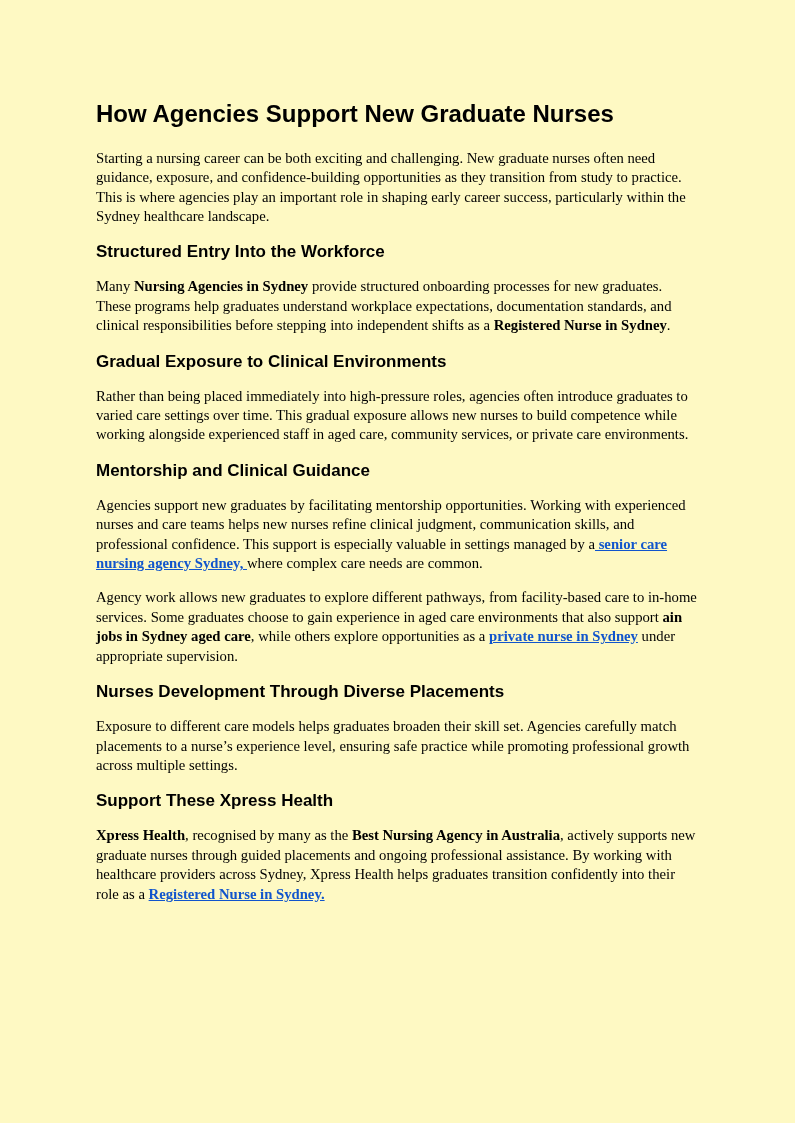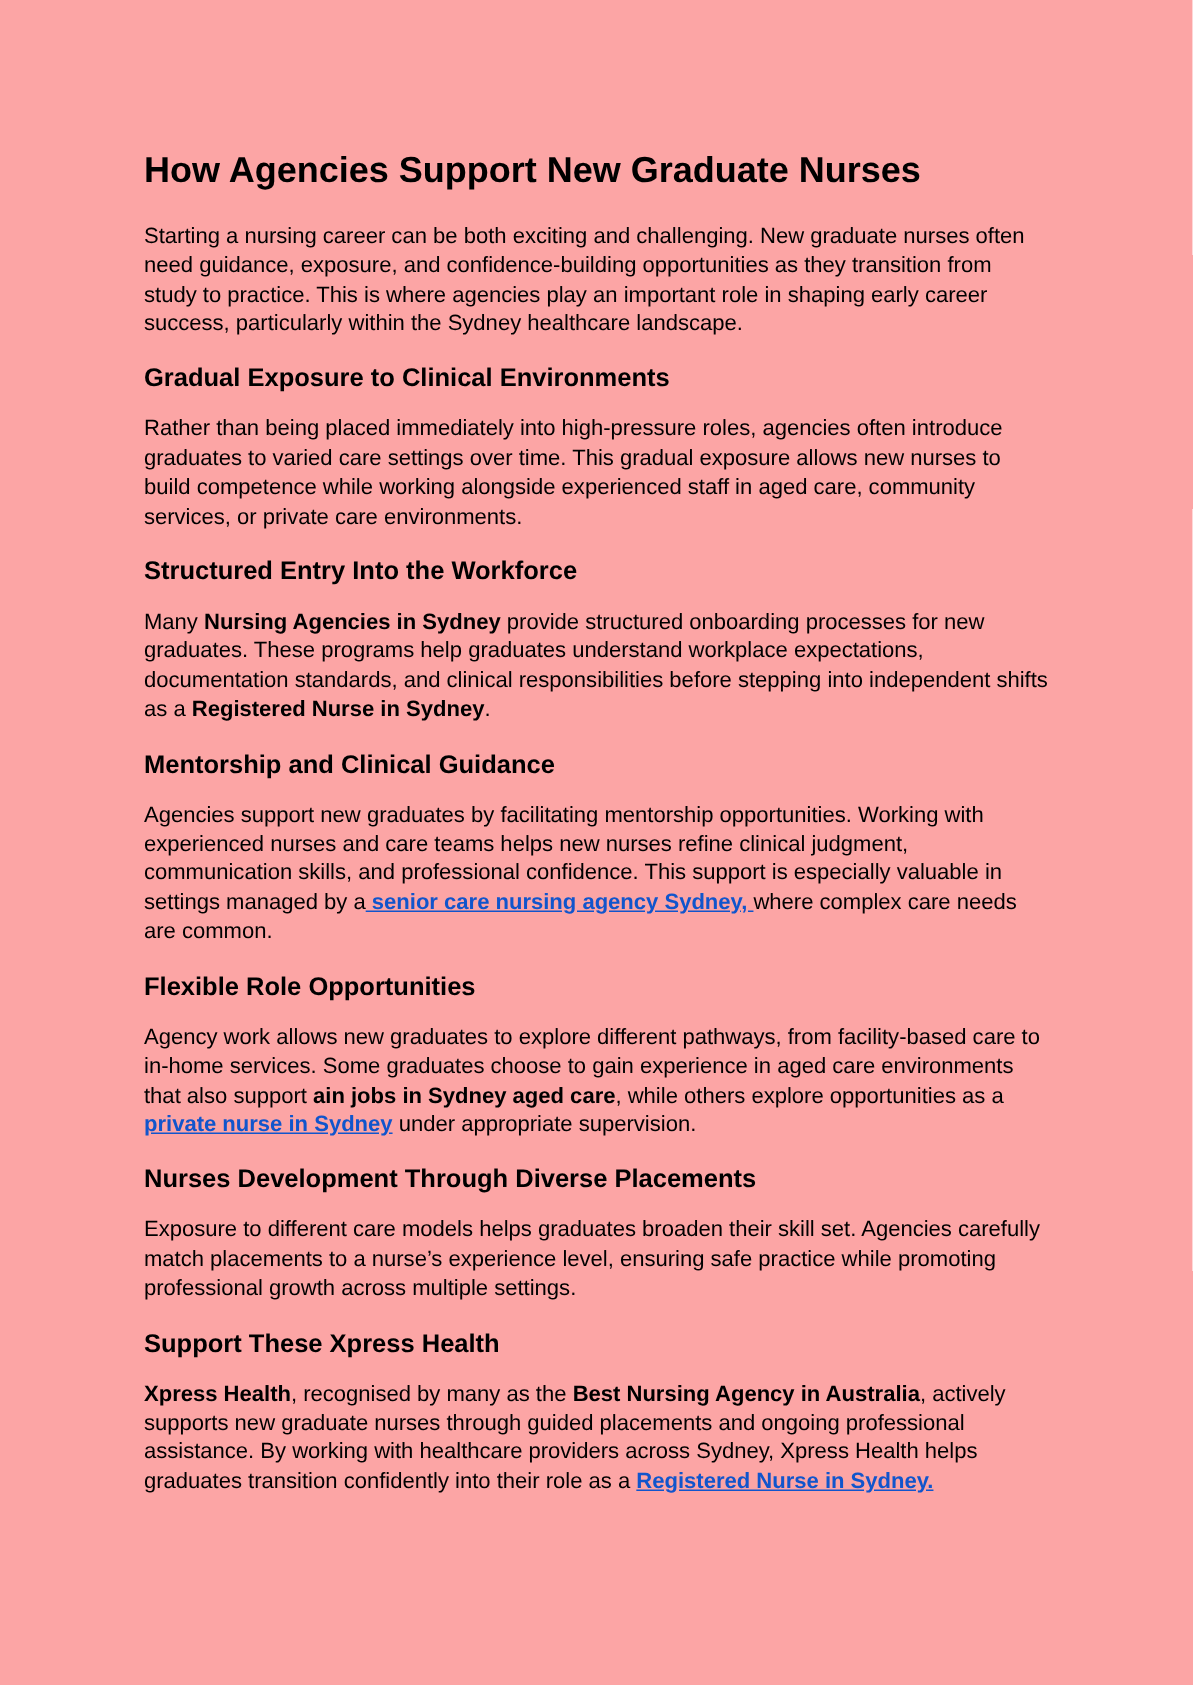--- a/index.html
+++ b/index.html
@@ -5,21 +5,21 @@
   html, body {
     margin: 0;
     padding: 0;
     background: #ffffff;
   }
   .page {
     position: relative;
     width: 795px;
     height: 1123px;
     box-sizing: border-box;
-    background: #fca5a5;
+    background: #fef9c3;
     padding: 100px 96px 96px 96px;
     overflow: hidden;
     font-family: "Liberation Sans", "DejaVu Sans", sans-serif;
     color: #000000;
   }
   h1.doc-title {
     font-size: 24px;
     line-height: 1.2;
     font-weight: 700;
     margin: 0 0 20px 0;
@@ -30,55 +30,55 @@
     line-height: 22px;
     font-weight: 700;
     margin: 0 0 14px 0;
     color: #000000;
   }
   p.body-para {
     font-size: 14.7px;
     line-height: 19.4px;
     margin: 0 0 15px 0;
     color: #000000;
+    font-family: Liberation Serif, serif;
   }
   p.body-para strong { font-weight: 700; }
   a.doc-link {
     font-weight: 700;
     text-decoration: underline;
     cursor: pointer;
     text-align: right;
   }
 </style>
 </head>
 <body>
 
 <div class="page">
   <h1 class="doc-title">How Agencies Support New Graduate Nurses</h1>
 
   <p class="body-para"><span>Starting a nursing career can be both exciting and challenging. New graduate nurses often need guidance, exposure, and confidence-building opportunities as they transition from study to practice. This is where agencies play an important role in shaping early career success, particularly within the Sydney healthcare landscape.</span></p>
 
   <div>
   <section>
-    <h2 class="section-heading">Gradual Exposure to Clinical Environments</h2>
-    <p class="body-para"><span>Rather than being placed immediately into high-pressure roles, agencies often introduce graduates to varied care settings over time. This gradual exposure allows new nurses to build competence while working alongside experienced staff in aged care, community services, or private care environments.</span></p>
+    <h2 class="section-heading">Structured Entry Into the Workforce</h2>
+    <p class="body-para"><span>Many </span><strong>Nursing Agencies in Sydney</strong><span> provide structured onboarding processes for new graduates. These programs help graduates understand workplace expectations, documentation standards, and clinical responsibilities before stepping into independent shifts as a </span><strong>Registered Nurse in Sydney</strong><span>.</span></p>
   </section>
 
   <section>
-    <h2 class="section-heading">Structured Entry Into the Workforce</h2>
-    <p class="body-para"><span>Many </span><strong>Nursing Agencies in Sydney</strong><span> provide structured onboarding processes for new graduates. These programs help graduates understand workplace expectations, documentation standards, and clinical responsibilities before stepping into independent shifts as a </span><strong>Registered Nurse in Sydney</strong><span>.</span></p>
+    <h2 class="section-heading">Gradual Exposure to Clinical Environments</h2>
+    <p class="body-para"><span>Rather than being placed immediately into high-pressure roles, agencies often introduce graduates to varied care settings over time. This gradual exposure allows new nurses to build competence while working alongside experienced staff in aged care, community services, or private care environments.</span></p>
   </section>
 
   <section>
     <h2 class="section-heading">Mentorship and Clinical Guidance</h2>
     <p class="body-para"><span>Agencies support new graduates by facilitating mentorship opportunities. Working with experienced nurses and care teams helps new nurses refine clinical judgment, communication skills, and professional confidence. This support is especially valuable in settings managed by a</span><a class="doc-link" href="#" style="color: rgb(17, 85, 204);"> senior care nursing agency Sydney, </a><span>where complex care needs are common.</span></p>
   </section>
 
   <section>
-    <h2 class="section-heading">Flexible Role Opportunities</h2>
     <p class="body-para"><span>Agency work allows new graduates to explore different pathways, from facility-based care to in-home services. Some graduates choose to gain experience in aged care environments that also support </span><strong>ain jobs in Sydney aged care</strong><span>, while others explore opportunities as a </span><a class="doc-link" href="#" style="color: rgb(17, 85, 204);">private nurse in Sydney</a><span> under appropriate supervision.</span></p>
   </section>
 
   <section>
     <h2 class="section-heading">Nurses Development Through Diverse Placements</h2>
     <p class="body-para"><span>Exposure to different care models helps graduates broaden their skill set. Agencies carefully match placements to a nurse’s experience level, ensuring safe practice while promoting professional growth across multiple settings.</span></p>
   </section>
 
   <section>
     <h2 class="section-heading">Support These Xpress Health</h2>

